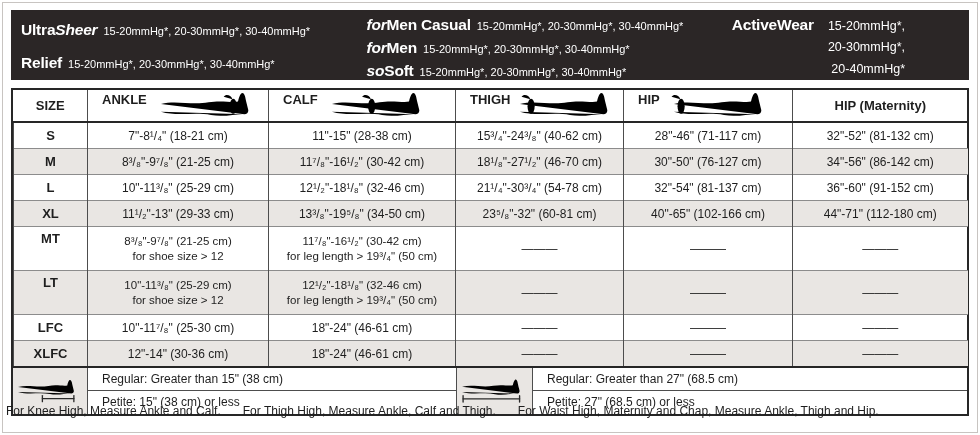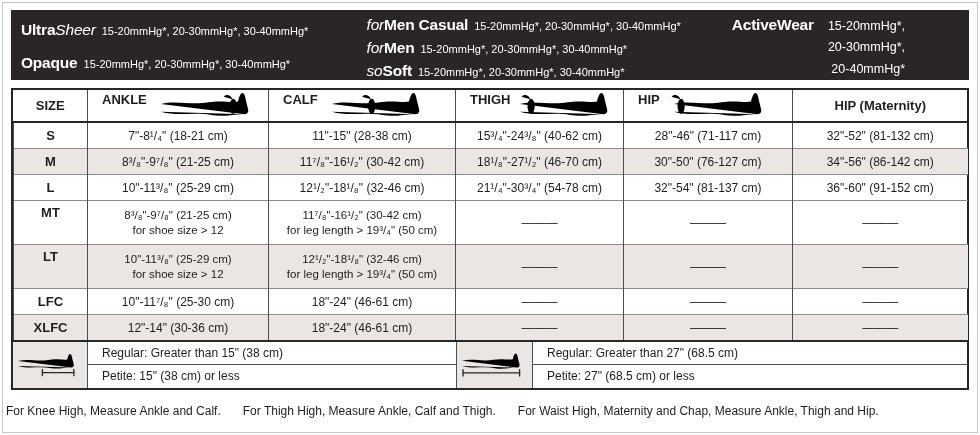--- a/index.html
+++ b/index.html
@@ -10,21 +10,21 @@
   
   .black-bar{position:absolute;left:11px;top:10px;width:958px;height:70px;
              background:#2b2626;color:#fff;display:flex;box-sizing:border-box;
              padding:4px 0 0 10px;}
   .hcol{display:flex;flex-direction:column;justify-content:space-around;}
   .hcol1{width:352px;}
   .hcol2{width:372px;}
   .hcol3{flex:1;align-items:flex-end;padding-right:64px;box-sizing:border-box;}
   .brand-line{white-space:nowrap;line-height:21px;}
   .brand-line b{font-size:15.5px;font-weight:bold;letter-spacing:-0.2px;}
-  .brand-line i{font-size:15.5px;font-weight:normal;font-style:italic;letter-spacing:-0.2px;}
+  .brand-line i{font-size:15.5px;font-weight:bold;font-style:italic;letter-spacing:-0.2px;}
   .specs{font-size:11px;font-weight:normal;margin-left:6px;}
   .aw-line{font-size:12.5px;line-height:21px;white-space:nowrap;}
   .aw-line b{font-size:15.5px;letter-spacing:-0.2px;margin-right:14px;}
 
   
   .tablebox{position:absolute;left:11px;top:88px;width:958px;box-sizing:border-box;
             border:2px solid #262626;background:#fff;}
   table{width:100%;border-collapse:collapse;table-layout:fixed;}
   th,td{padding:0;margin:0;}
   thead th{height:31px;border-bottom:2px solid #262626;font-size:13px;
@@ -84,21 +84,21 @@
     </g>
   </defs>
 </svg>
 
 <div class="canvas">
   <div class="frame"></div>
 
   <div class="black-bar">
     <div class="hcol hcol1">
       <div class="brand-line"><b>Ultra</b><i>Sheer</i><span class="specs">15-20mmHg*, 20-30mmHg*, 30-40mmHg*</span></div>
-      <div class="brand-line"><b>Opaque</b><i></i><span class="specs">15-20mmHg*, 20-30mmHg*, 30-40mmHg*</span></div>
+      <div class="brand-line"><b>Relief</b><i></i><span class="specs">15-20mmHg*, 20-30mmHg*, 30-40mmHg*</span></div>
     </div>
     <div class="hcol hcol2">
       <div class="brand-line"><i>for</i><b>Men Casual</b><span class="specs">15-20mmHg*, 20-30mmHg*, 30-40mmHg*</span></div>
       <div class="brand-line"><i>for</i><b>Men</b><span class="specs">15-20mmHg*, 20-30mmHg*, 30-40mmHg*</span></div>
       <div class="brand-line"><i>so</i><b>Soft</b><span class="specs">15-20mmHg*, 20-30mmHg*, 30-40mmHg*</span></div>
     </div>
     <div class="hcol hcol3">
       <div class="aw-line"><b>ActiveWear</b><span>15-20mmHg*,</span></div>
       <div class="aw-line">20-30mmHg*,</div>
       <div class="aw-line">20-40mmHg*</div>
@@ -182,20 +182,28 @@
           <td>30"-50" (76-127 cm)</td>
           <td>34"-56" (86-142 cm)</td>
         </tr>
         <tr>
           <td class="size">L</td>
           <td>10"-11³/₈" (25-29 cm)</td>
           <td>12¹/₂"-18¹/₈" (32-46 cm)</td>
           <td>21¹/₄"-30³/₄" (54-78 cm)</td>
           <td>32"-54" (81-137 cm)</td>
           <td>36"-60" (91-152 cm)</td>
+        </tr>
+        <tr class="shaded">
+          <td class="size">XL</td>
+          <td>11¹/₂"-13" (29-33 cm)</td>
+          <td>13³/₈"-19⁵/₈" (34-50 cm)</td>
+          <td>23⁵/₈"-32" (60-81 cm)</td>
+          <td>40"-65" (102-166 cm)</td>
+          <td>44"-71" (112-180 cm)</td>
         </tr>
         <tr class="tall">
           <td class="size" style="vertical-align:top;padding-top:4px;">MT</td>
           <td>
               <span class="two">8³/₈"-9⁷/₈" (21-25 cm)</span>
               <span class="two">for shoe size &gt; 12</span>
             </td>
           <td>
               <span class="two">11⁷/₈"-16¹/₂" (30-42 cm)</span>
               <span class="two">for leg length &gt; 19³/₄" (50 cm)</span>

